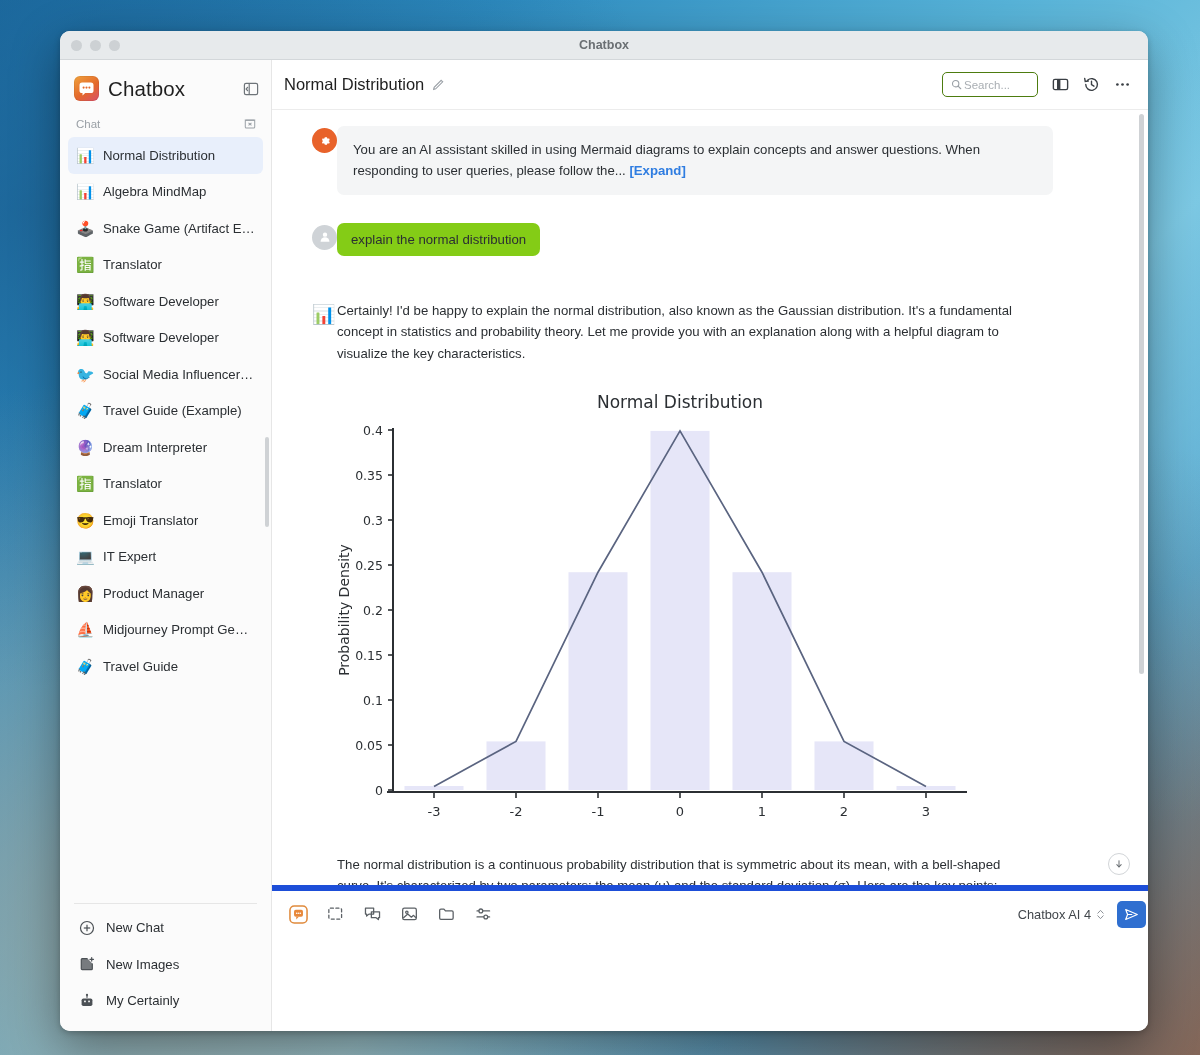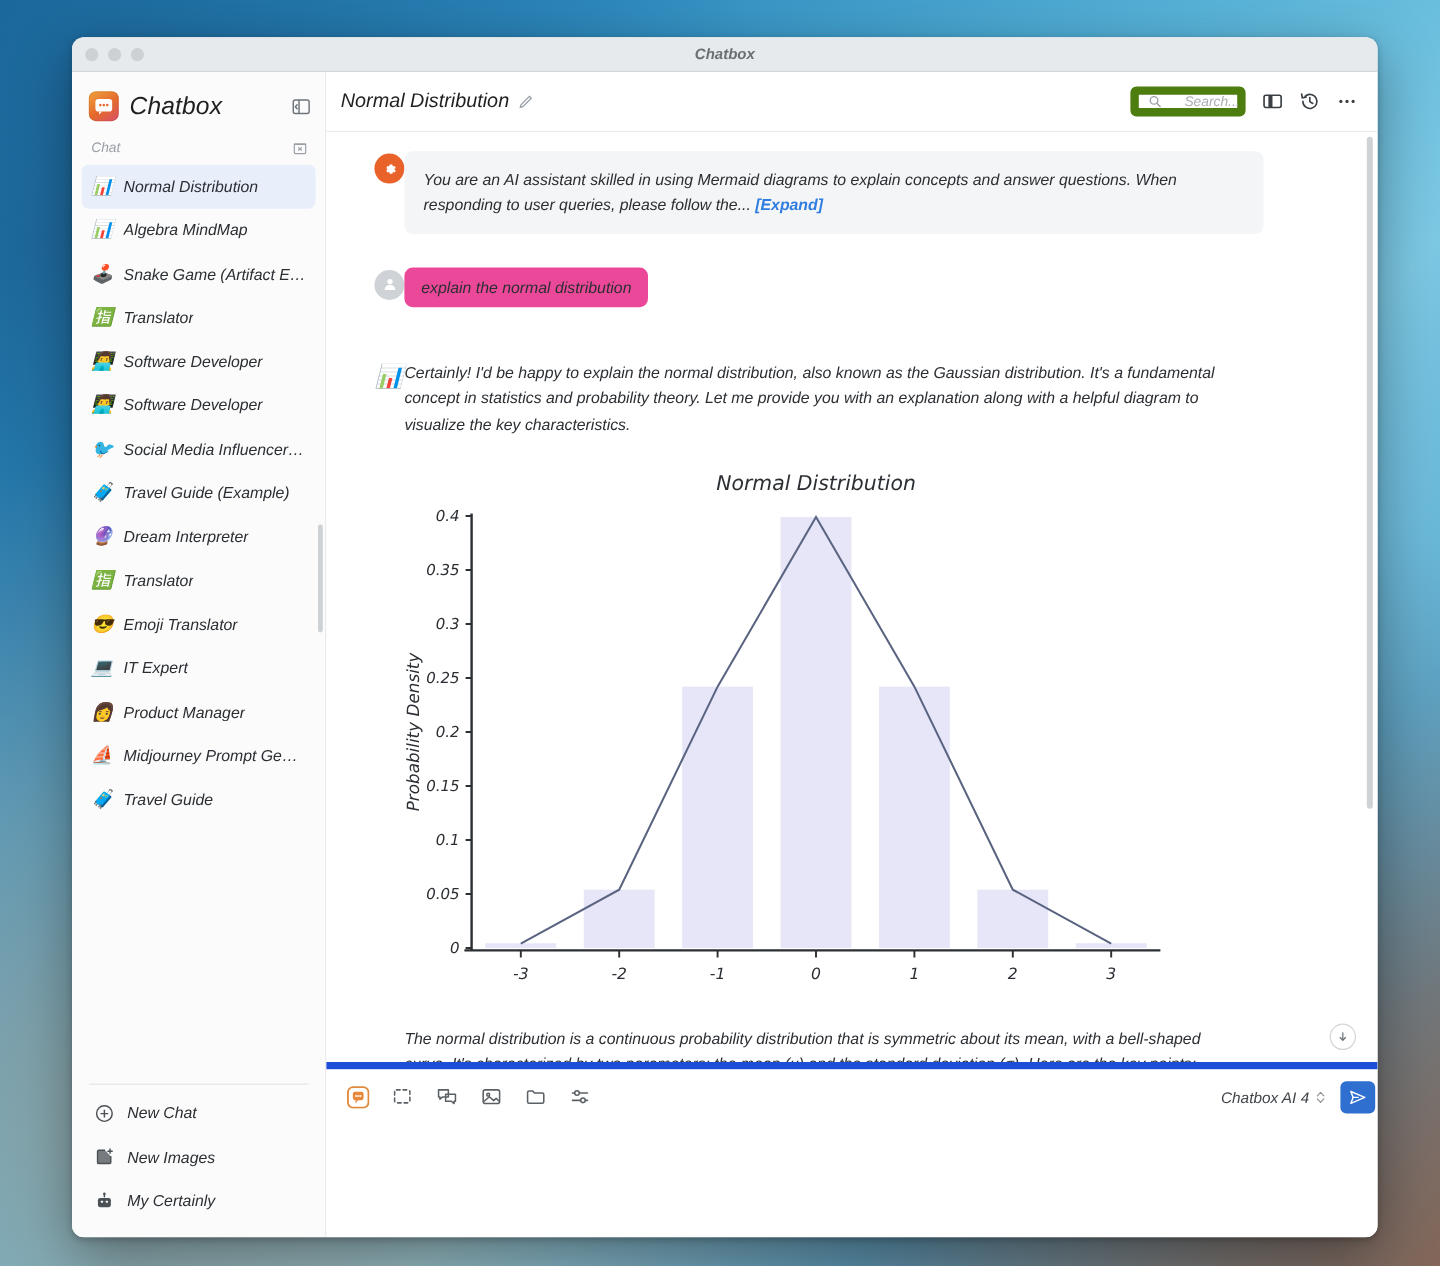--- a/index.html
+++ b/index.html
@@ -17,21 +17,21 @@
       radial-gradient(ellipse at 95% 40%, rgba(120,200,230,.5) 0%, rgba(120,200,230,0) 45%),
       radial-gradient(ellipse at 2% 20%, rgba(25,90,140,.6) 0%, rgba(25,90,140,0) 40%);
   }
 
   
   .window {
     position: absolute; left: 60px; top: 31px;
     width: 1088px; height: 1000px;
     background: #fff; border-radius: 10px;
     box-shadow: 0 16px 48px rgba(0,0,0,.38), 0 2px 6px rgba(0,0,0,.22);
-    overflow: hidden; display: flex; flex-direction: column; font-style: italic;
+    overflow: hidden; display: flex; flex-direction: column;
   }
   .titlebar {
     height: 29px; flex: 0 0 29px;
     background: #e7eaec;
     border-bottom: 1px solid #d3d7da;
     display: flex; align-items: center; position: relative;
   }
   .lights { display: flex; gap: 8px; padding-left: 11px; }
   .light { width: 11px; height: 11px; border-radius: 50%; background: #cdd1d4; }
   .win-title {
@@ -93,40 +93,40 @@
   .main { flex: 1; display: flex; flex-direction: column; min-width: 0; background: #fff; }
   .header {
     height: 50px; flex: 0 0 50px;
     display: flex; align-items: center; padding: 0 17px 0 12px;
     border-bottom: 1px solid #ececec;
   }
   .page-title { font-size: 16.5px; color: #1f1f1f; }
   .edit-icon { margin-left: 7px; color: #9aa0a6; display: flex; cursor: pointer; }
   .hdr-right { margin-left: auto; display: flex; align-items: center; gap: 14px; }
   .search-box {
-    width: 96px; height: 25px; border: 7px solid #4d7c0f; border-radius: 5px;
-    display: flex; align-items: center; gap: 19px; padding: 0 8px; cursor: text;
+    width: 96px; height: 25px; border: 1px solid #4d7c0f; border-radius: 5px;
+    display: flex; align-items: center; gap: 2px; padding: 0 8px; cursor: text;
   }
   .search-ph { font-size: 11.5px; color: #a9aeb3; }
   .hdr-btn { color: #3a3f44; display: flex; cursor: pointer; }
 
   .scroll-area { flex: 1; position: relative; overflow: hidden; }
   .msgs { padding: 16px 24px 0 40px; }
   .msg { display: flex; margin-bottom: 20px; }
   .av { width: 25px; height: 25px; flex: 0 0 25px; border-radius: 50%; display: flex; align-items: center; justify-content: center; margin-top: 2px; }
   .av.sys { background: #e8622a; }
   .av.user { background: #cfd3d7; }
   .av.bot { background: transparent; font-size: 19px; }
   .bubble-sys {
     background: #f4f5f6; border-radius: 7px; padding: 13px 16px;
     font-size: 13.2px; line-height: 1.62; color: #2b2f33; max-width: 716px;
   }
   .expand-link { color: #2f7de1; font-weight: bold; cursor: pointer; }
   .bubble-user {
-    background: #ec4899; border-radius: 7px; padding: 9px 14px;
+    background: #84cc16; border-radius: 7px; padding: 9px 14px;
     font-size: 13.2px; color: #2b2f33;
   }
   .bot-text { font-size: 13.2px; line-height: 1.62; color: #2b2f33; max-width: 703px; }
 
   
   .chart-wrap { margin: 22px 0 0 -6px; }
   .after-text { font-size: 13.2px; line-height: 1.62; color: #2b2f33; max-width: 690px; margin-top: 24px; }
 
   .scroll-down {
     position: absolute; right: 18px; bottom: 10px;

